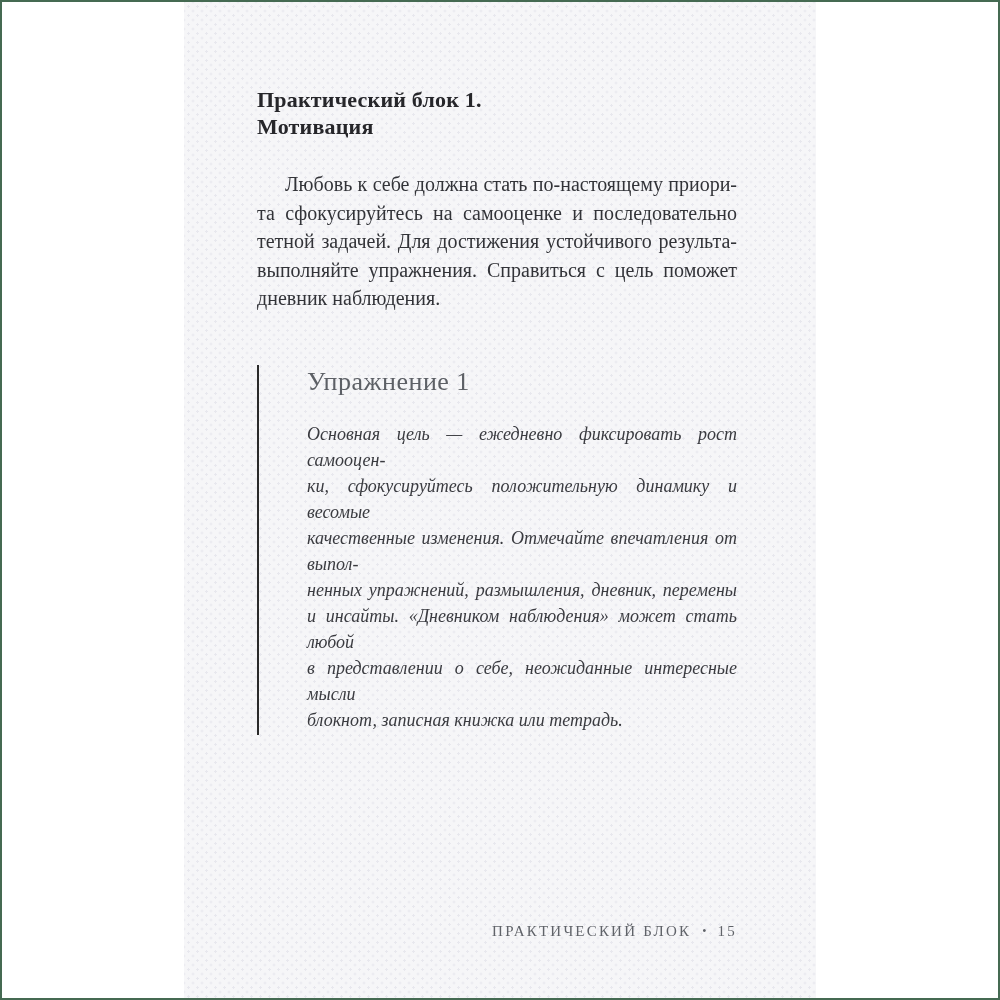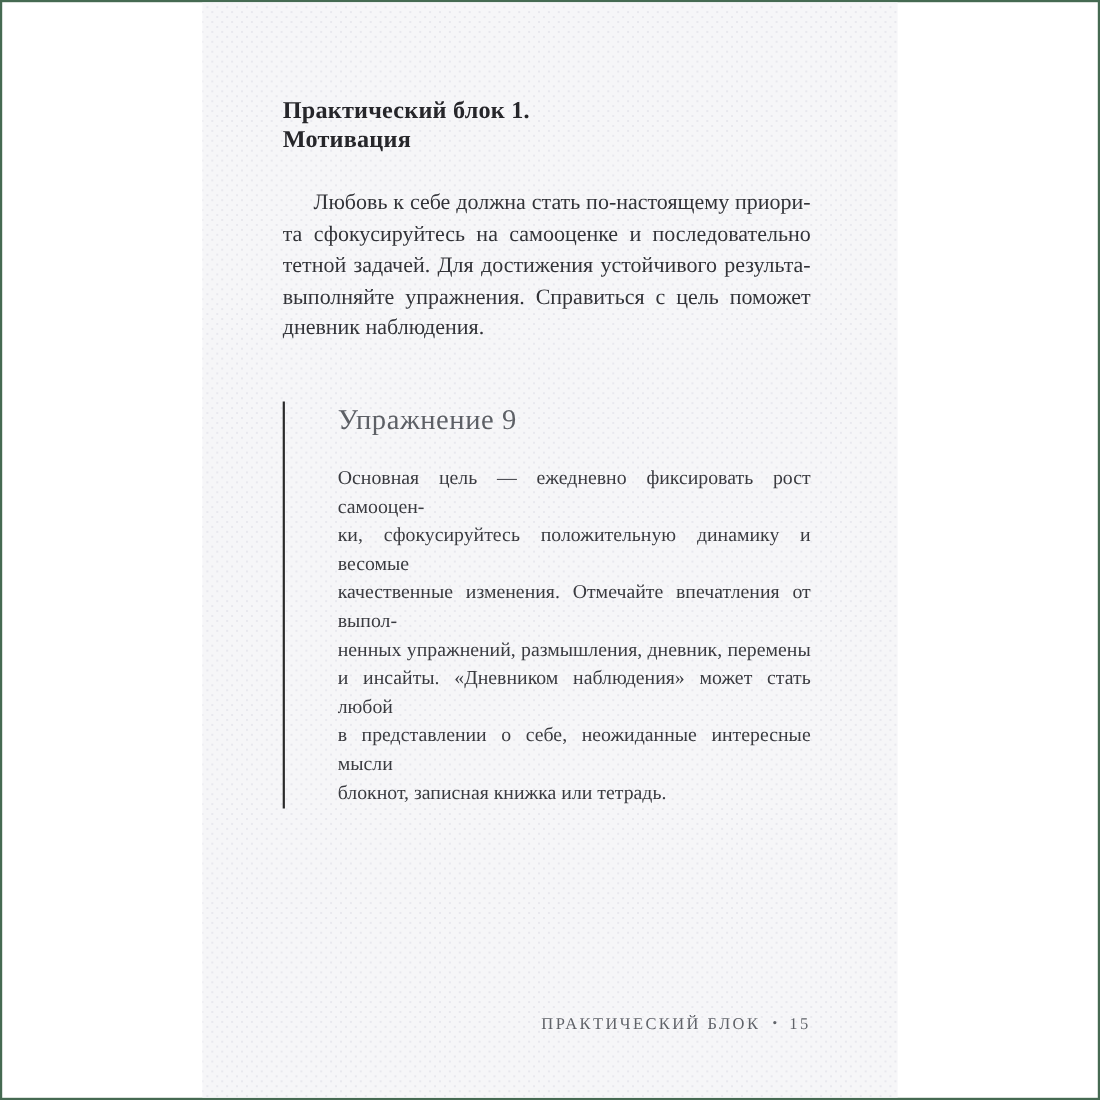--- a/index.html
+++ b/index.html
@@ -53,20 +53,21 @@
   }
   .ex-title {
     font-size: 26px;
     line-height: 30px;
     color: #5d6066;
     letter-spacing: 0.5px;
     padding-top: 2px;
   }
   .ex-body {
     margin-top: 24px;
+    font-style: italic;
     font-size: 18px;
     line-height: 26px;
     color: #3a3b40;
   }
   .jline {
     text-align: justify;
     text-align-last: justify;
   }
   .jline-last {
     text-align-last: left;
@@ -100,21 +101,21 @@
 
     <div class="intro">
         <div class="jline">Любовь к себе должна стать по-настоящему приори-</div>
         <div class="jline">та сфокусируйтесь на самооценке и последовательно</div>
         <div class="jline">тетной задачей. Для достижения устойчивого результа-</div>
         <div class="jline">выполняйте упражнения. Справиться с цель поможет</div>
         <div class="jline jline-last">дневник наблюдения.</div>
       </div>
 
     <div class="exercise">
-      <div class="ex-title">Упражнение 9</div>
+      <div class="ex-title">Упражнение 1</div>
       <div class="ex-body">
           <div class="jline">Основная цель — ежедневно фиксировать рост самооцен-</div>
           <div class="jline">ки, сфокусируйтесь положительную динамику и весомые</div>
           <div class="jline">качественные изменения. Отмечайте впечатления от выпол-</div>
           <div class="jline">ненных упражнений, размышления, дневник, перемены</div>
           <div class="jline">и инсайты. «Дневником наблюдения» может стать любой</div>
           <div class="jline">в представлении о себе, неожиданные интересные мысли</div>
           <div class="jline jline-last">блокнот, записная книжка или тетрадь.</div>
         </div>
     </div>

